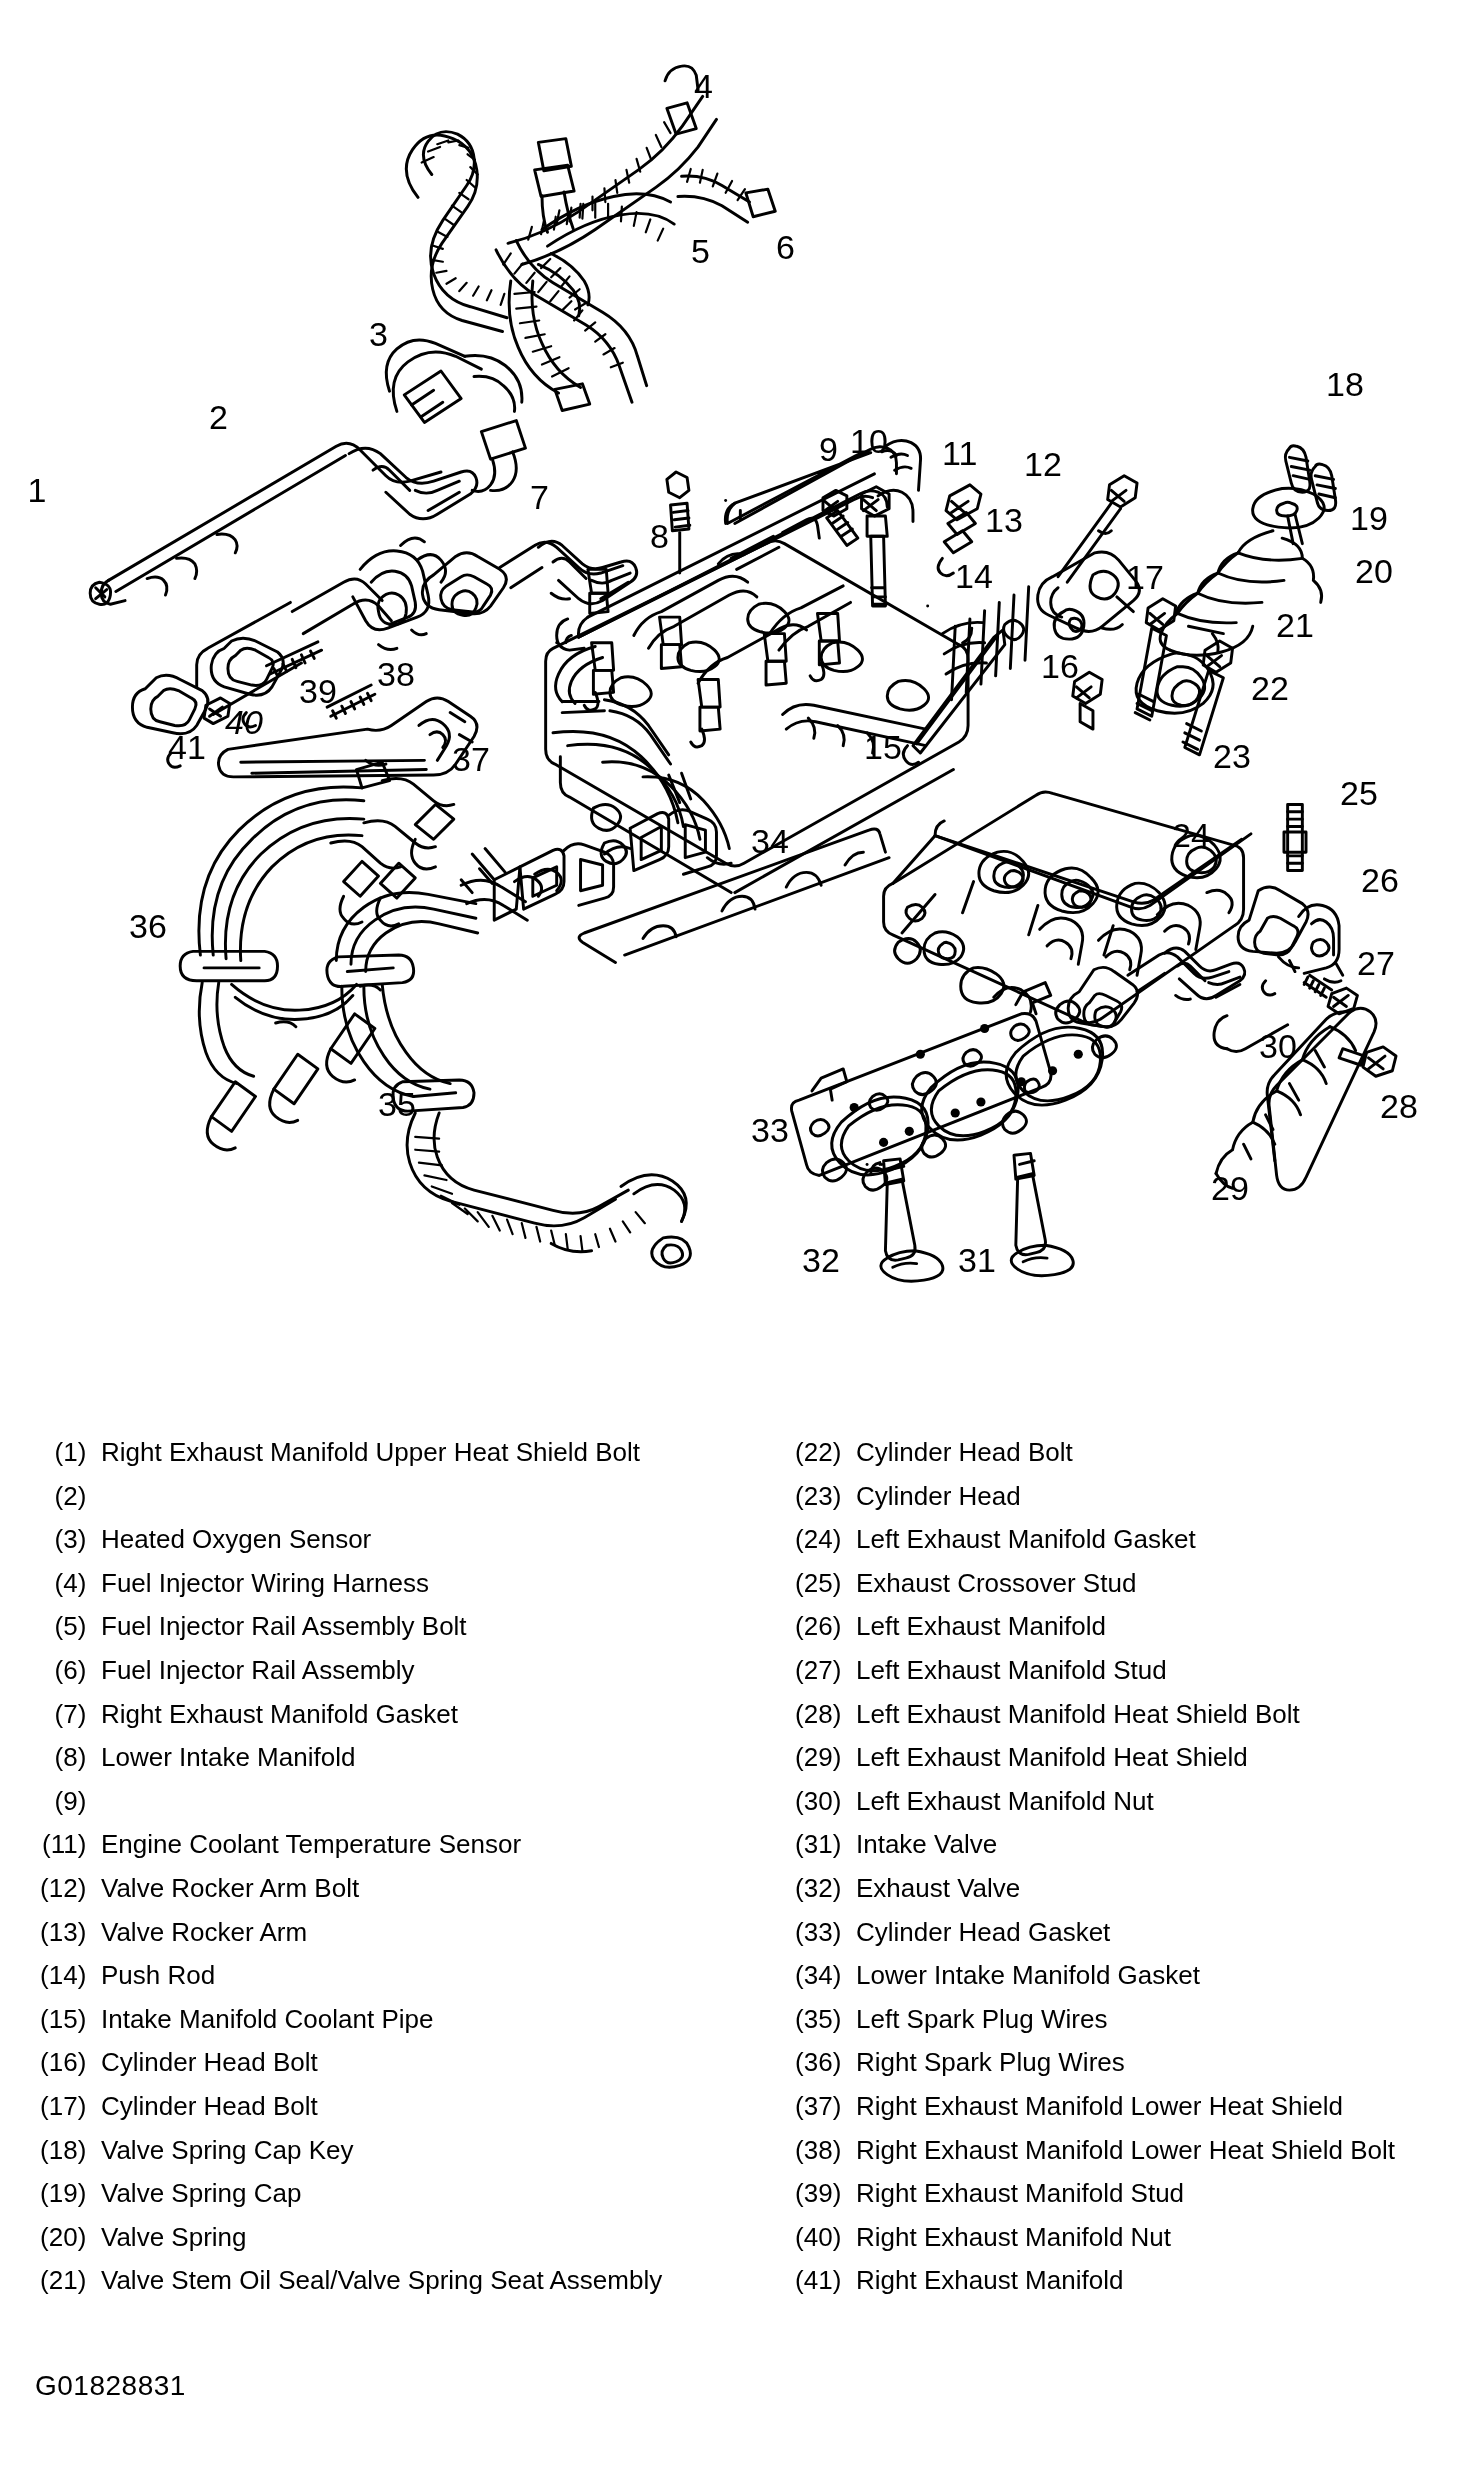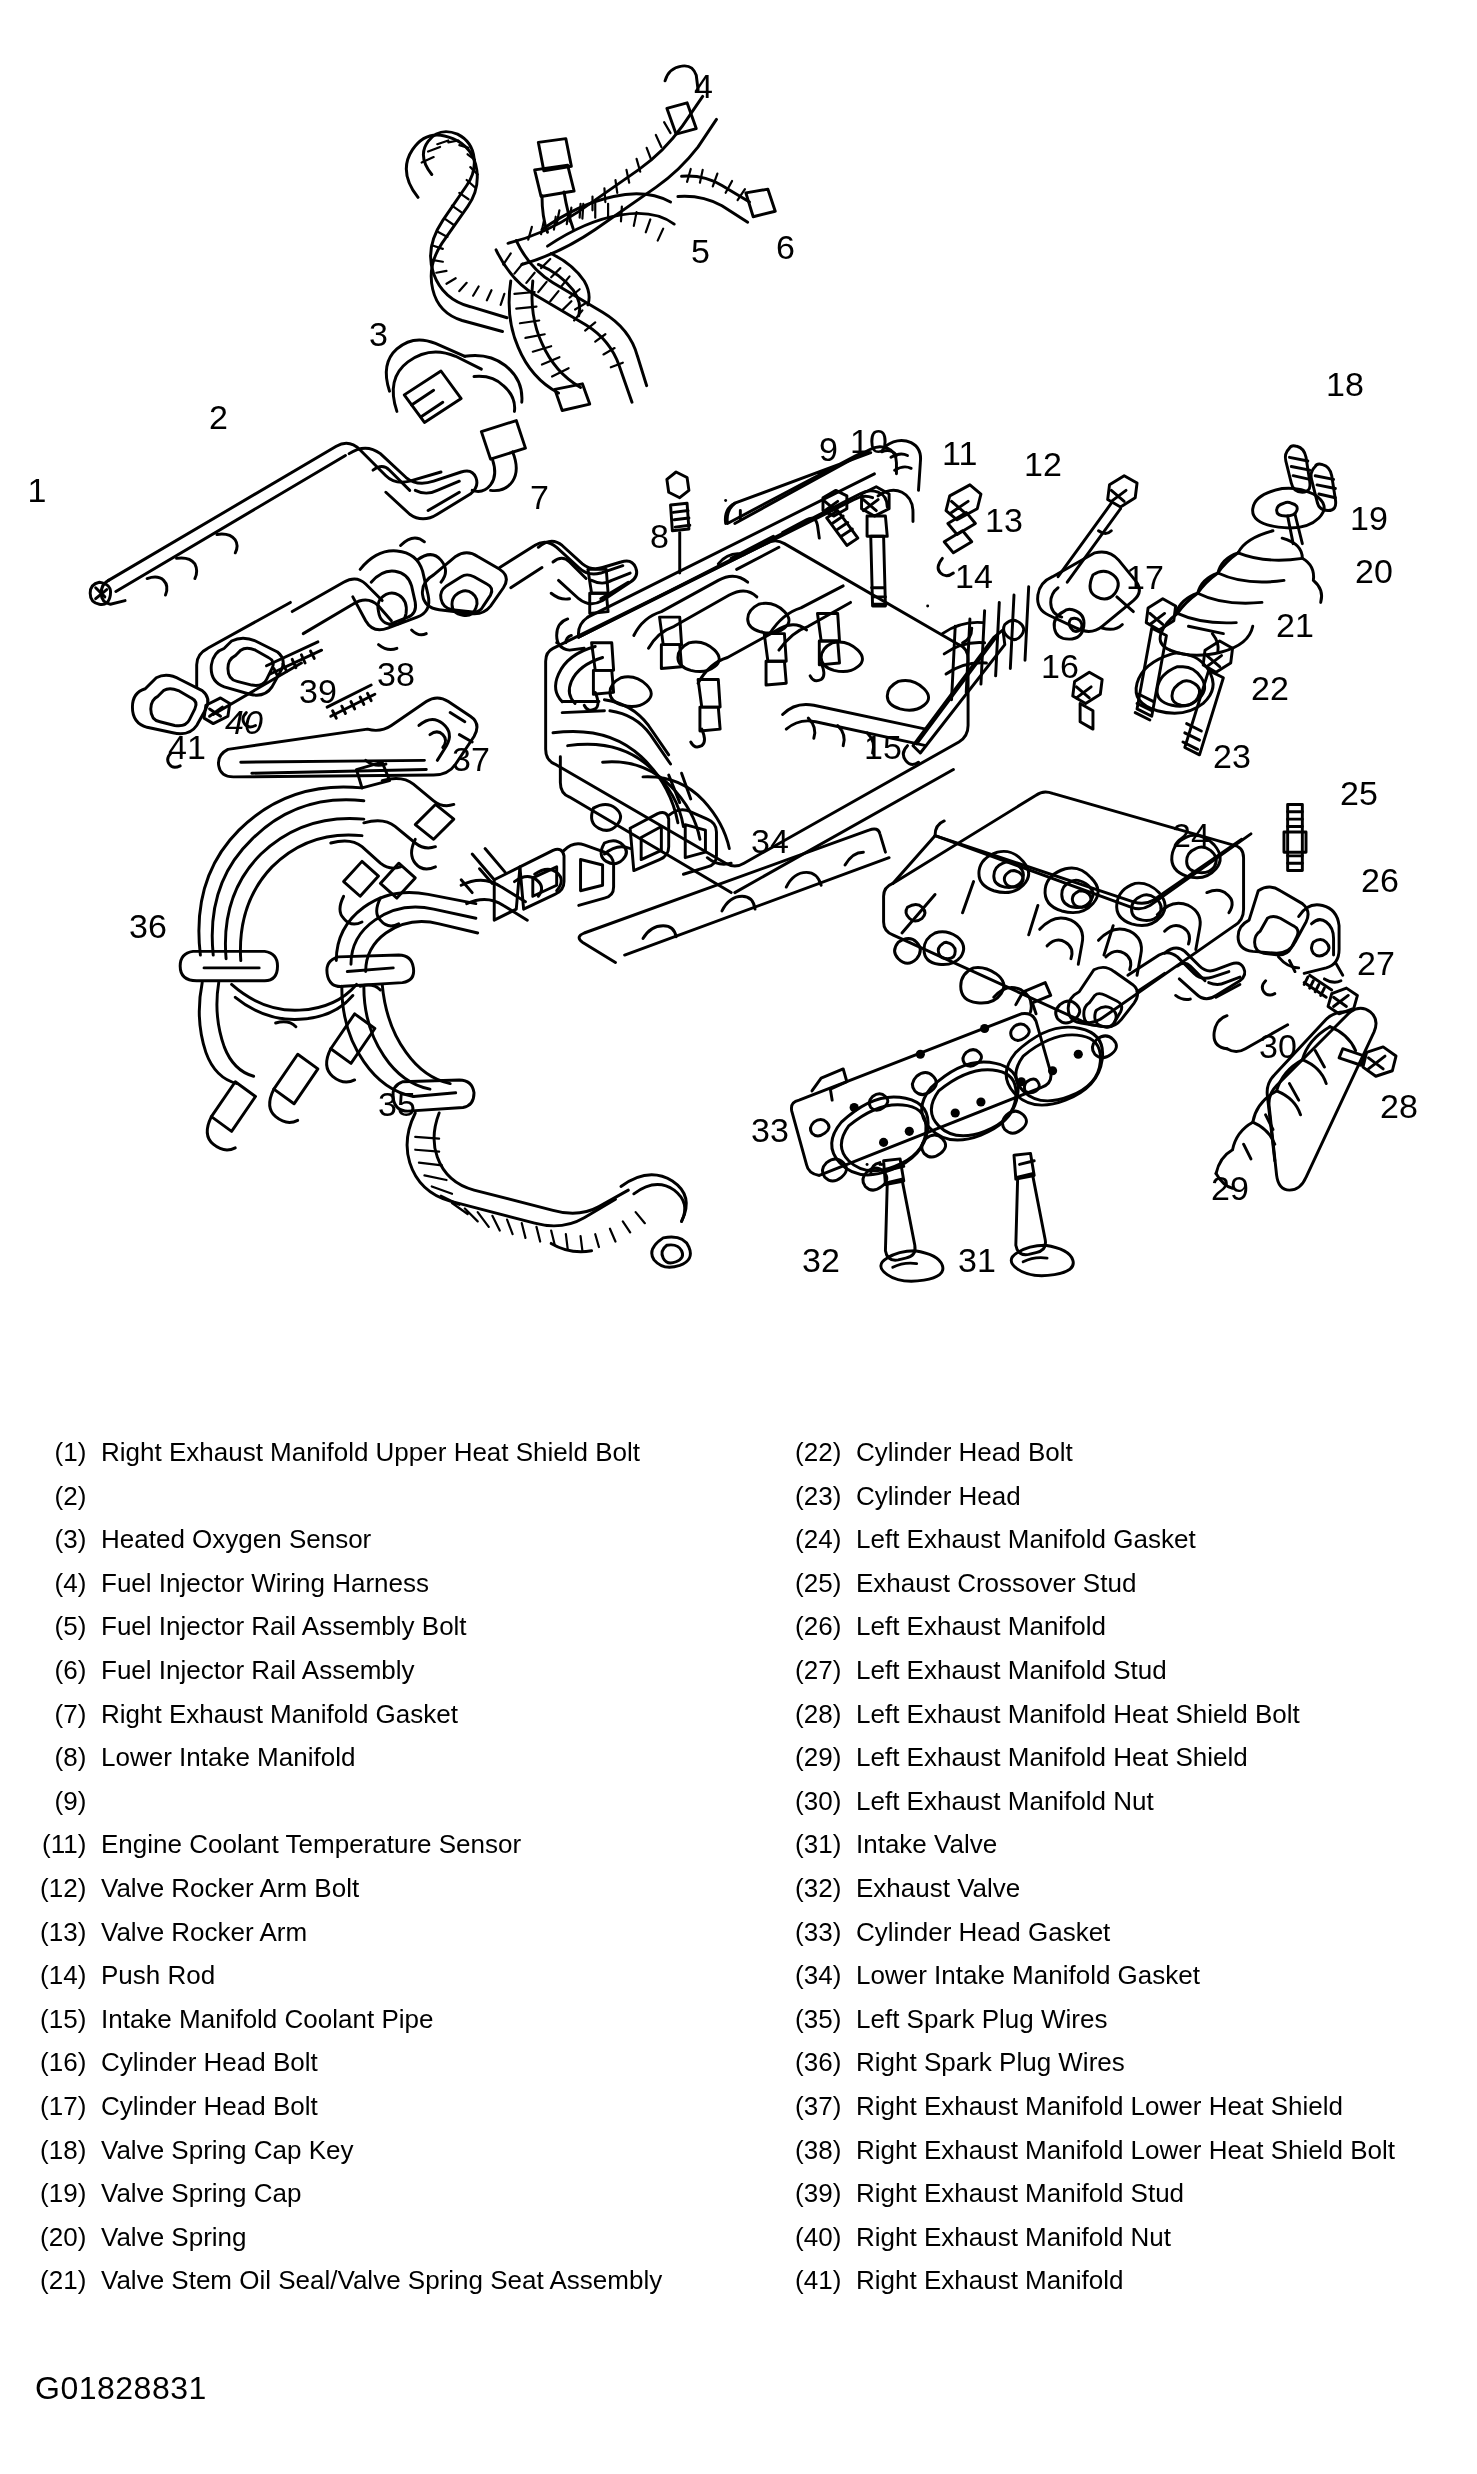--- a/index.html
+++ b/index.html
@@ -58,21 +58,21 @@
     line-height:39px;
     font-family:"Liberation Sans", sans-serif;
     max-width:570px;
   }
   #col-right .legend-label{max-width:588px;}
 
   #figure-code{
     position:absolute;
     left:35px;
     top:2370px;
-    font-size:32px;
+    font-size:28px;
     font-family:"Liberation Sans", sans-serif;
     letter-spacing:0.5px;
   }
 </style>
 </head>
 <body>
 
 <div id="page">
 
   <div id="diagram">

